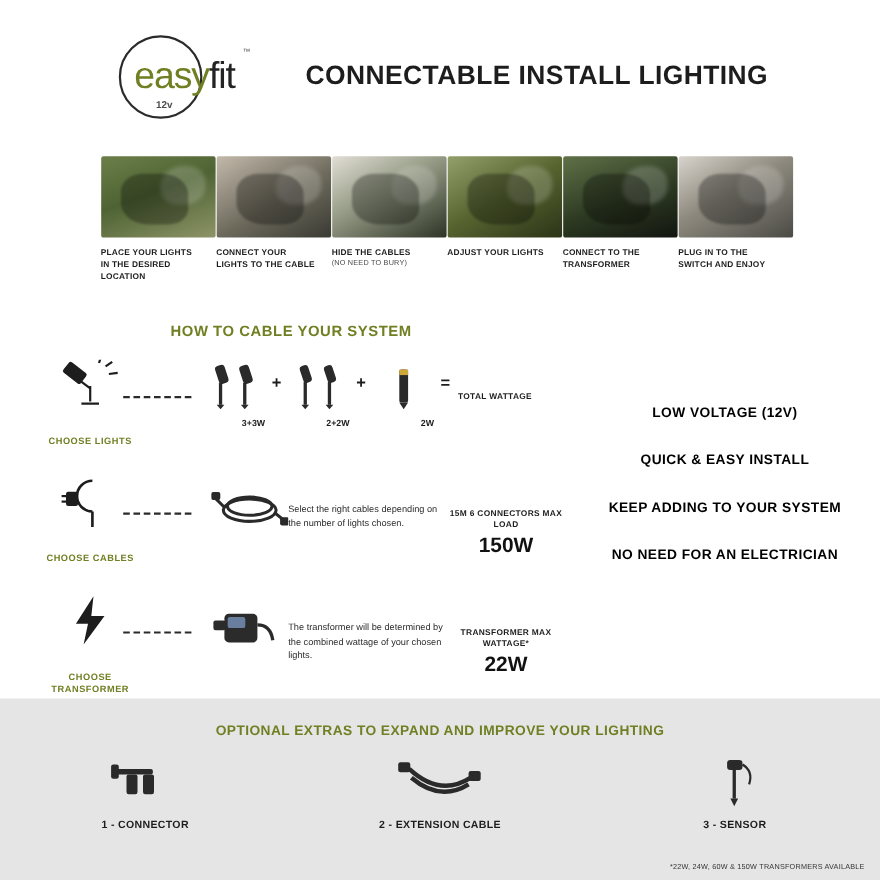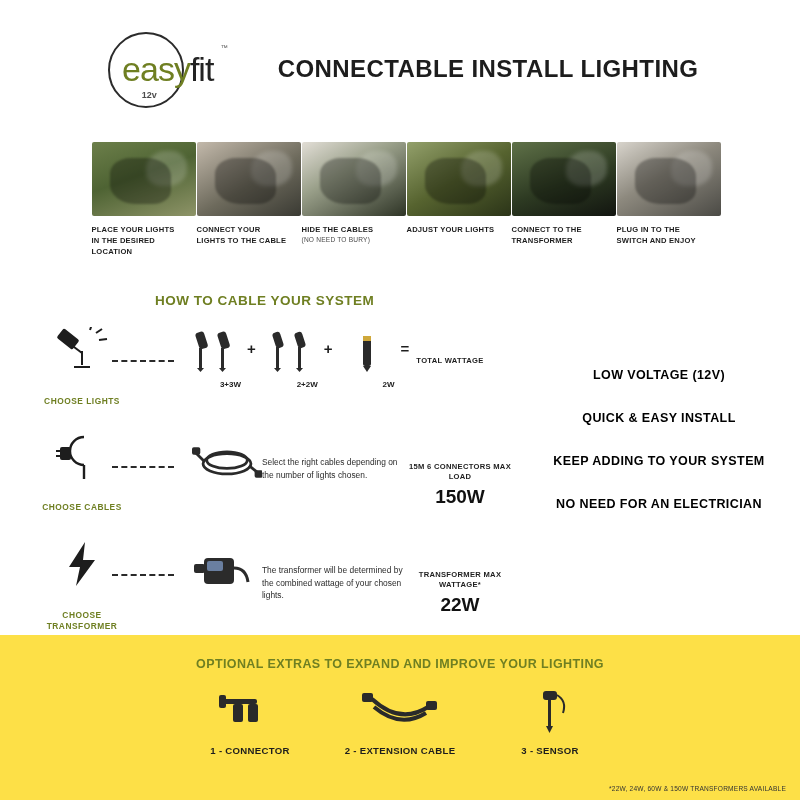--- a/index.html
+++ b/index.html
@@ -219,34 +219,35 @@
     color: #000000;
     letter-spacing: 0.4px;
     margin-bottom: 29px;
   }
 
   
   .footer {
     position: absolute;
     left: 0; bottom: 0;
     width: 800px; height: 165px;
-    background: #fde047;
+    background: #e5e5e5;
   }
   .footer-title {
     margin-top: 22px;
     text-align: center;
     font-size: 12.5px;
     font-weight: bold;
     color: #6f7f22;
     letter-spacing: 0.4px;
   }
   .extras {
     margin-top: 12px;
     display: flex;
     justify-content: center;
+    gap: 118px;
   }
   .extra { width: 150px; text-align: center; }
   .extra-art { height: 54px; display: flex; align-items: center; justify-content: center; }
   .extra-cap {
     margin-top: 8px;
     font-size: 9.6px;
     font-weight: bold;
     letter-spacing: 0.3px;
     color: #1d1d1d;
   }

